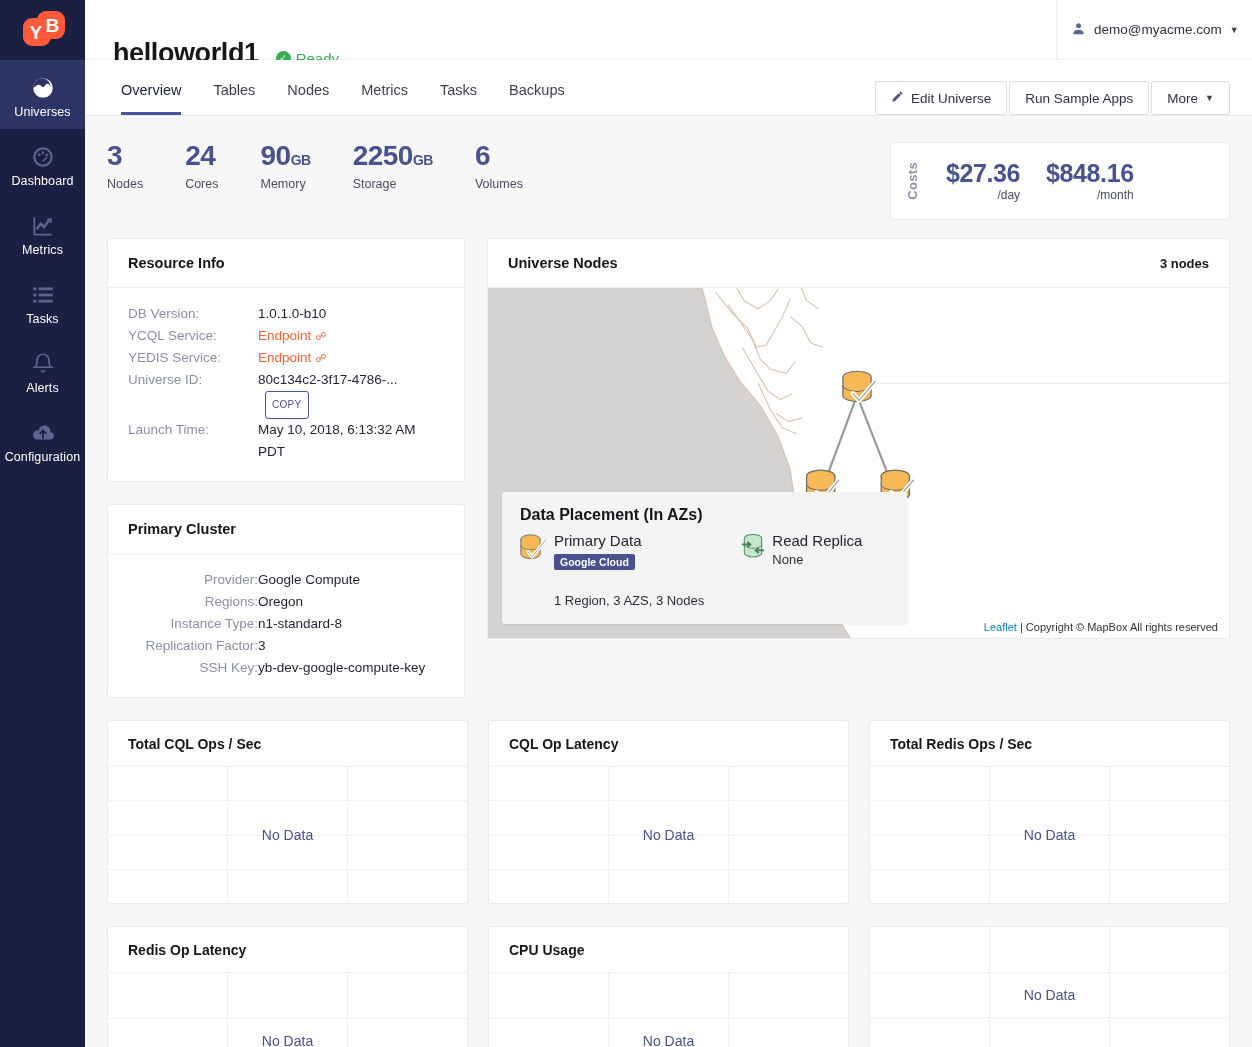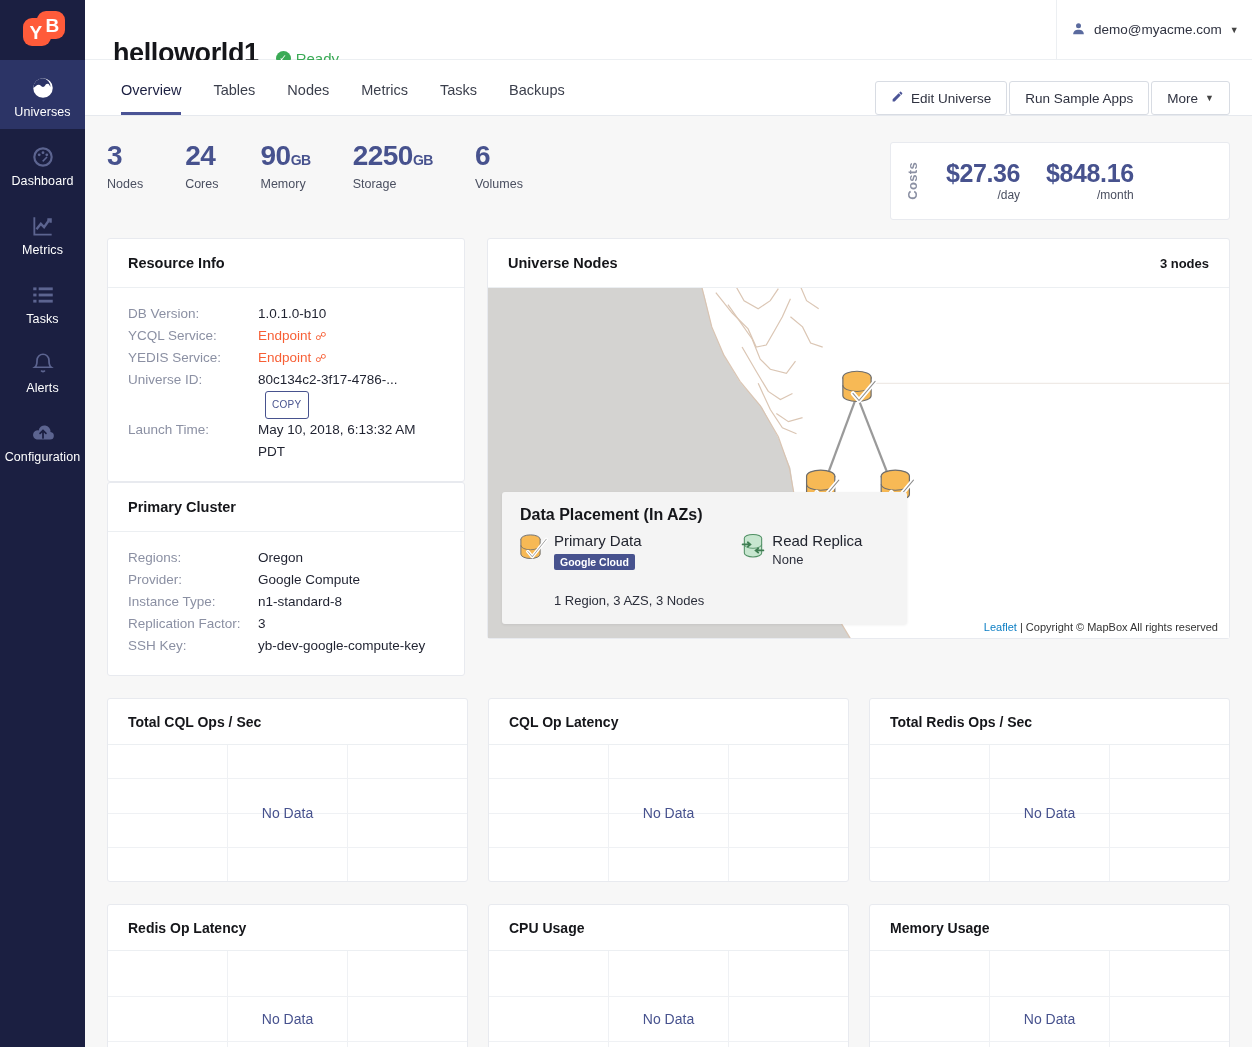--- a/index.html
+++ b/index.html
@@ -391,30 +391,30 @@
               <div class="k">Universe ID:</div>
               <div class="v"><span>80c134c2-3f17-4786-...</span><span class="copy-btn">COPY</span></div>
             </div>
             <div class="kv">
               <div class="k">Launch Time:</div>
               <div class="v">May 10, 2018, 6:13:32 AM PDT</div>
             </div>
           </div>
         </div>
 
-        <div class="panel" style="">
+        <div class="panel" style="margin-top:22px;text-align:right;">
           <div class="panel-head">Primary Cluster</div>
           <div class="kv-body">
             <div class="kv">
+              <div class="k">Provider:</div>
+              <div class="v">Google Compute</div>
+            </div>
+            <div class="kv">
               <div class="k">Regions:</div>
               <div class="v">Oregon</div>
-            </div>
-            <div class="kv">
-              <div class="k">Provider:</div>
-              <div class="v">Google Compute</div>
             </div>
             <div class="kv">
               <div class="k">Instance Type:</div>
               <div class="v">n1-standard-8</div>
             </div>
             <div class="kv">
               <div class="k">Replication Factor:</div>
               <div class="v">3</div>
             </div>
             <div class="kv">
@@ -662,21 +662,20 @@
                 <div class="grid-cell"></div>
                 <div class="grid-cell"></div>
               </div>
 
           </div>
           <div class="no-data">No Data</div>
         </div>
       </div>
 
       <div class="panel metric-card">
-        <div class="metric-head">Memory Usage</div>
         <div class="chart-area">
           <div class="chart-grid">
             <div class="grid-row">
                 <div class="grid-cell"></div>
                 <div class="grid-cell"></div>
                 <div class="grid-cell"></div>
               </div>
             <div class="grid-row">
                 <div class="grid-cell"></div>
                 <div class="grid-cell"></div>

